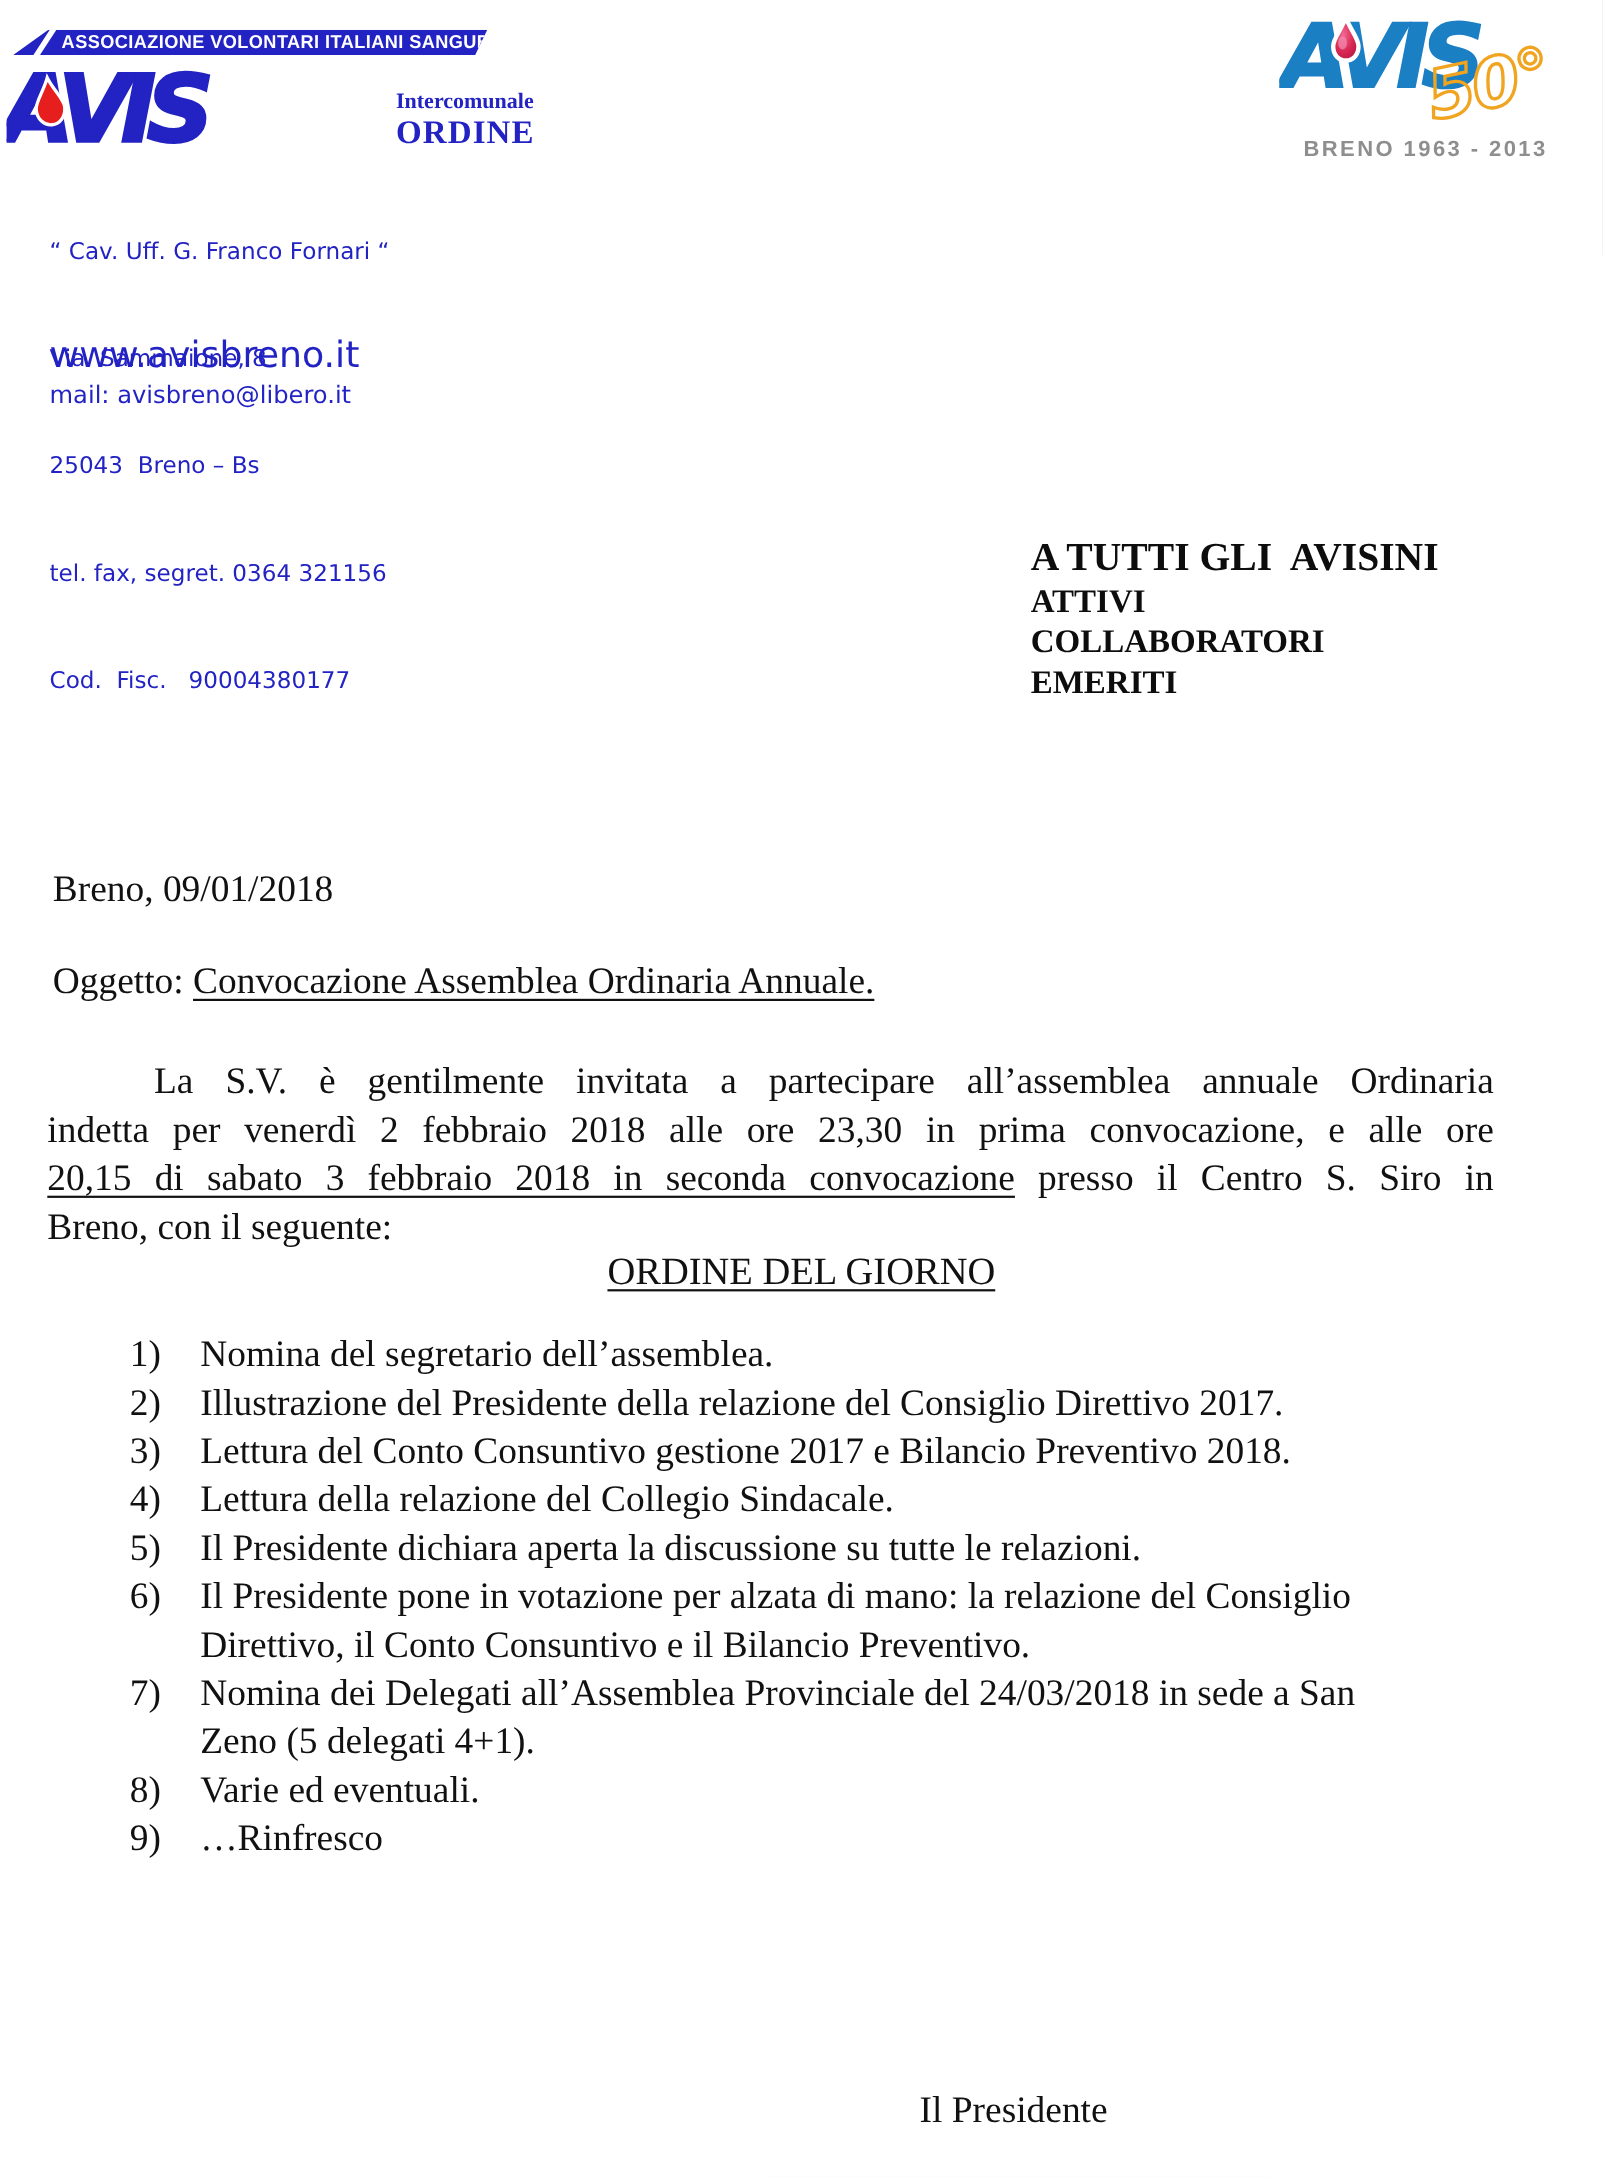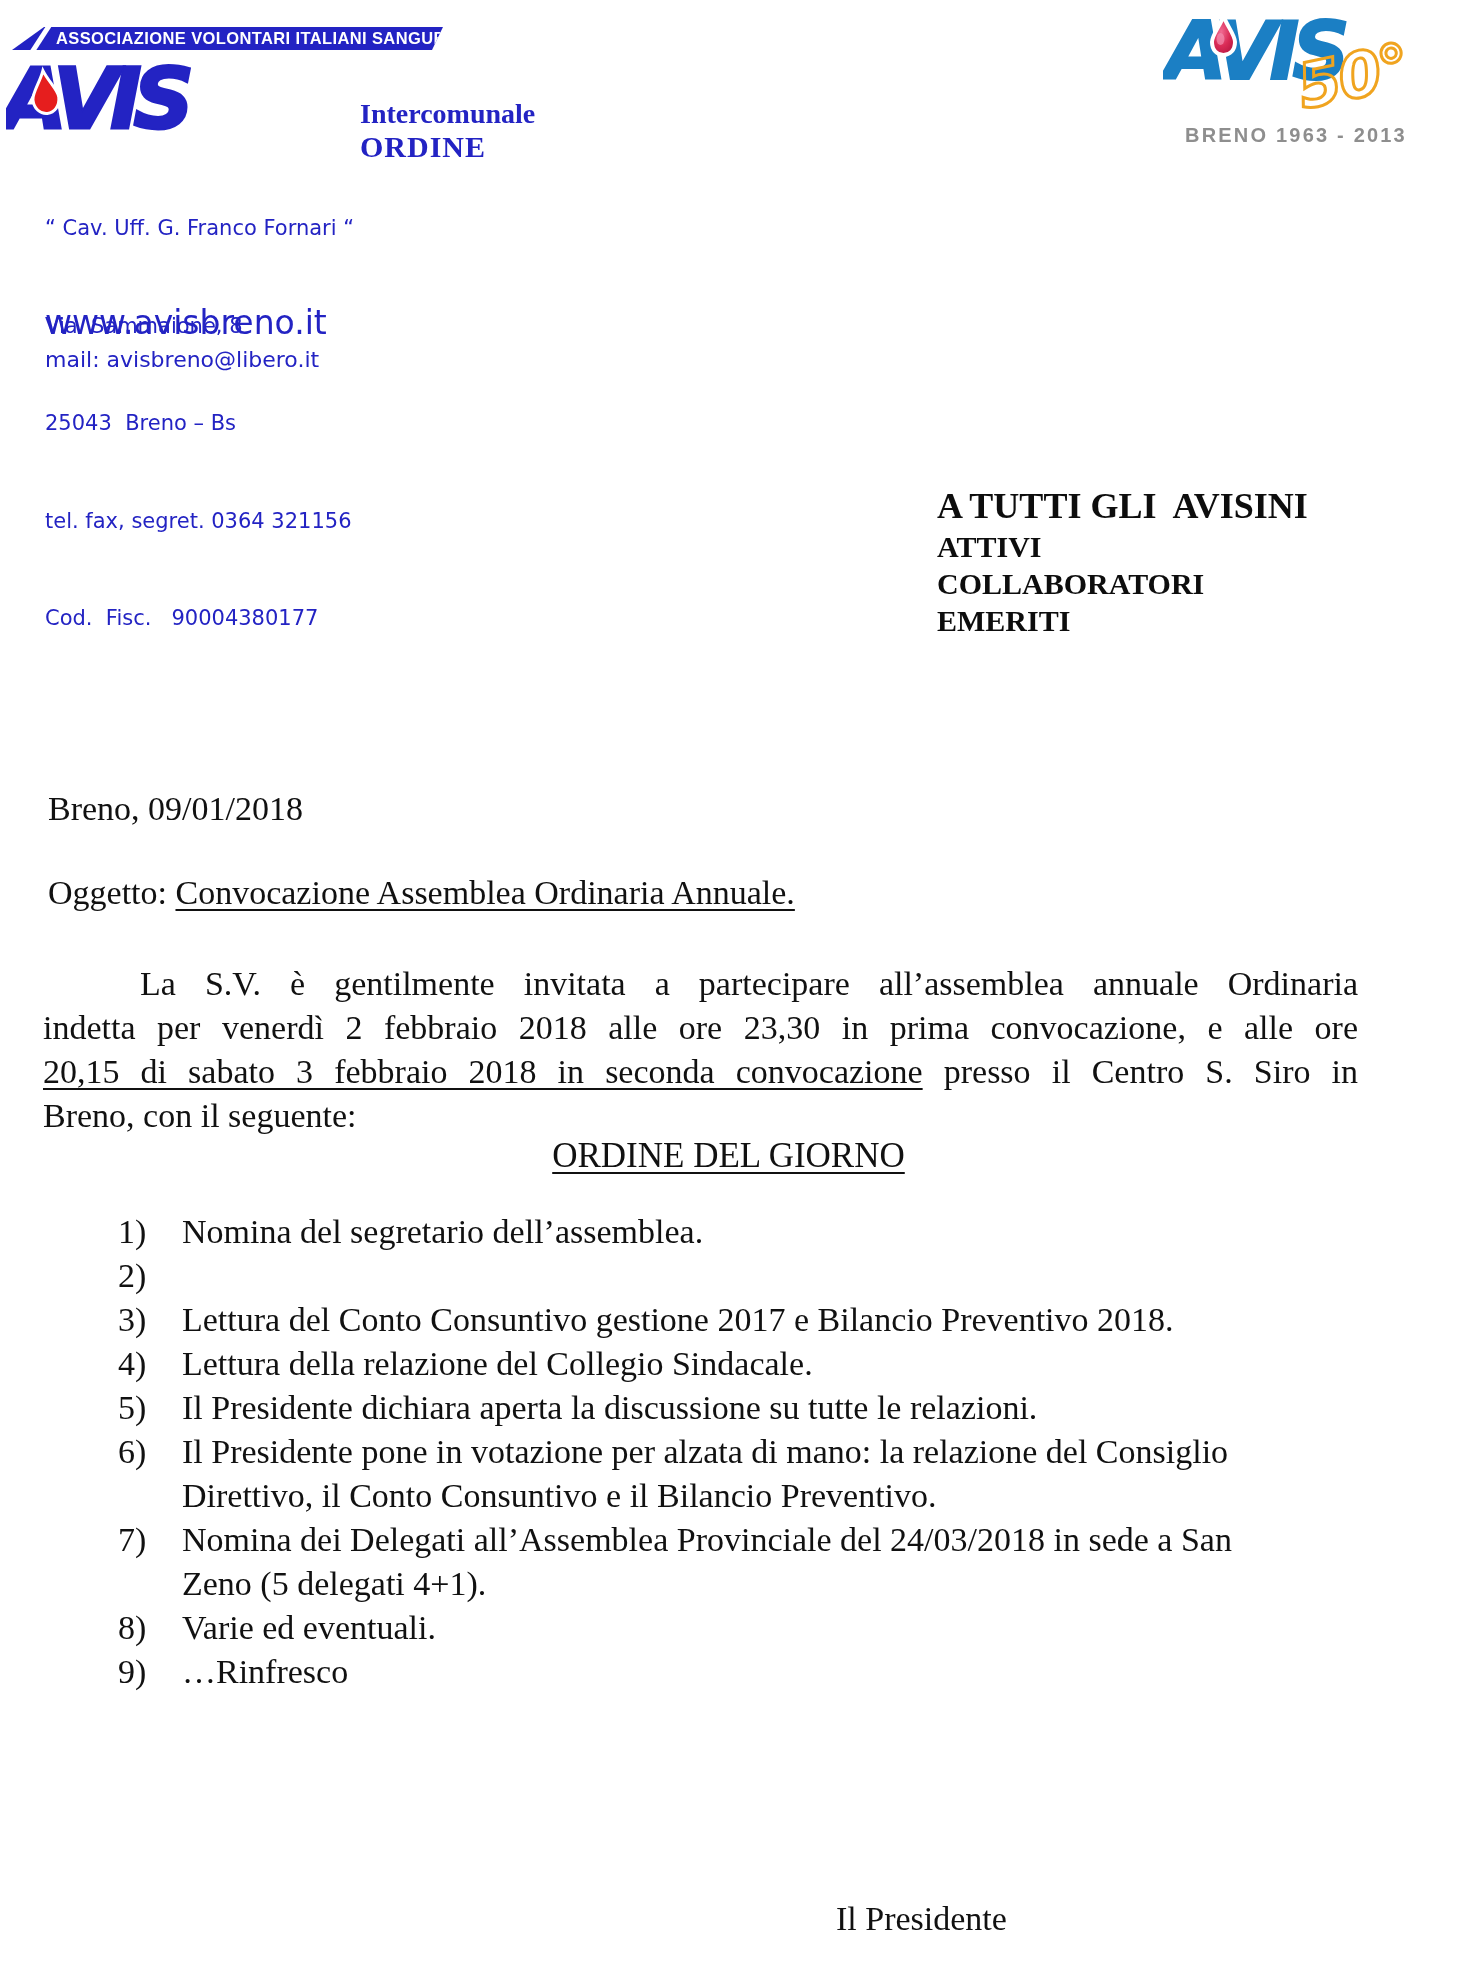--- a/index.html
+++ b/index.html
@@ -18,21 +18,21 @@
   .banner-gap{position:absolute;left:26px;top:-4px;width:5px;height:32px;background:#ffffff;transform:rotate(33deg);}
   .banner-text{
     position:absolute;left:44px;top:0;height:23px;line-height:23px;white-space:nowrap;
     font-family:"Liberation Sans","DejaVu Sans",sans-serif;font-weight:bold;font-size:17px;
     letter-spacing:.4px;color:#ffffff;transform:scaleX(.97);transform-origin:left center;
   }
 
   
   .logo-left{left:6px;top:48px;}
   .branch{left:360px;top:82px;color:#2323c3;font-weight:bold;line-height:1;}
-  .branch-line1{font-size:28px;margin-top:18px;}
+  .branch-line1{font-size:20px;}
   .branch-line2{font-size:30px;letter-spacing:1px;margin-top:4px;}
 
   
   .address{
     left:45px;top:147px;color:#2323c3;
     font-family:"DejaVu Sans","Liberation Sans",sans-serif;
     font-size:21px;line-height:32.5px;white-space:pre;
   }
   .website{left:45px;top:303px;color:#2323c3;font-family:"DejaVu Sans",sans-serif;font-size:33px;}
   .email{left:45px;top:347px;color:#2323c3;font-family:"DejaVu Sans",sans-serif;font-size:22px;}
@@ -144,20 +144,23 @@
 
   <div class="abs agenda">
     <div class="agenda-row">
       <span class="agenda-num">1)</span>
       <span class="agenda-text">
           <div>Nomina del segretario dell’assemblea.</div>
         </span>
     </div>
     <div class="agenda-row">
       <span class="agenda-num">2)</span>
+      <span class="agenda-text">
+          <div>Illustrazione del Presidente della relazione del Consiglio Direttivo 2017.</div>
+        </span>
     </div>
     <div class="agenda-row">
       <span class="agenda-num">3)</span>
       <span class="agenda-text">
           <div>Lettura del Conto Consuntivo gestione 2017 e Bilancio Preventivo 2018.</div>
         </span>
     </div>
     <div class="agenda-row">
       <span class="agenda-num">4)</span>
       <span class="agenda-text">

